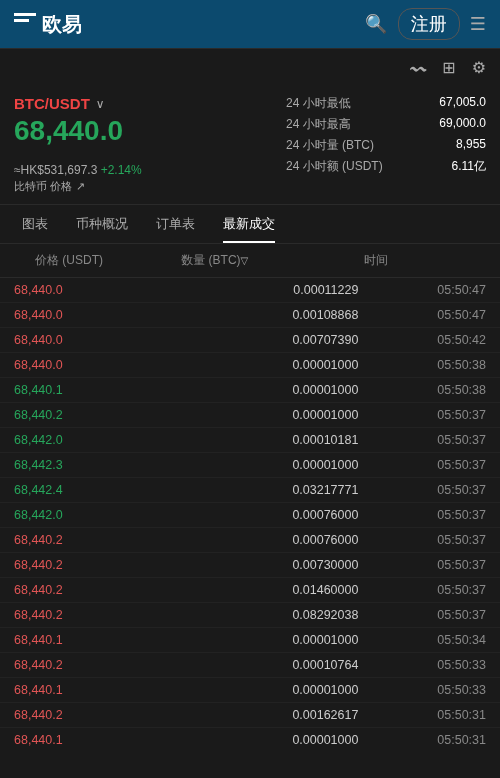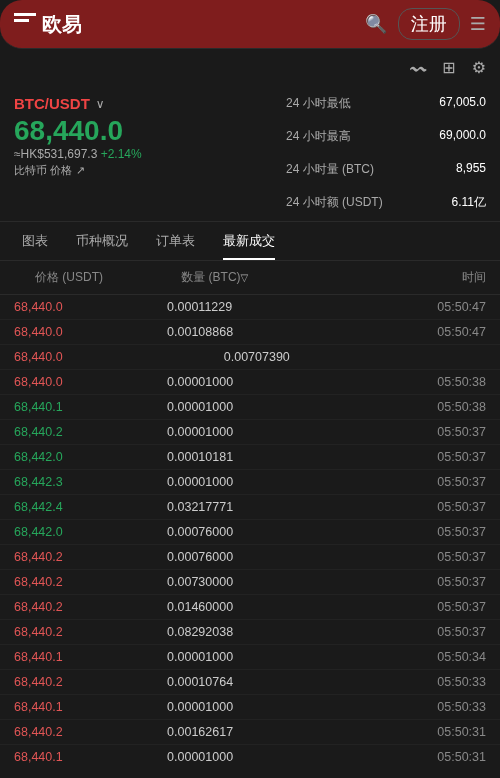--- a/index.html
+++ b/index.html
@@ -10,23 +10,22 @@
       width: 500px;
       min-height: 778px;
       overflow-x: hidden;
     }
     
     .header {
       display: flex;
       align-items: center;
       justify-content: space-between;
       padding: 8px 14px;
-      background: #7f1d1d;
+      background: #0c4a6e;
       border-bottom: 1px solid #2a2a2a;
-      border-radius: 22px;
     }
     .logo {
       display: flex;
       align-items: center;
       gap: 6px;
       font-size: 20px;
       font-weight: bold;
       color: #fff;
     }
     .logo-icon {
@@ -101,38 +100,38 @@
     }
     .price-big {
       font-size: 28px;
       font-weight: bold;
       color: #26a65b;
       line-height: 1.1;
     }
     .price-hkd {
       font-size: 12px;
       color: #aaa;
-      margin-top: 0;
+      margin-top: 16px;
     }
     .price-change {
       color: #26a65b;
       font-size: 12px;
     }
     .price-label {
       font-size: 11px;
       color: #aaa;
       margin-top: 2px;
       display: flex;
       align-items: center;
       gap: 4px;
     }
     .market-right {
       display: flex;
       flex-direction: column;
-      gap: 16px;
+      gap: 4px;
       align-items: flex-end;
       min-width: 200px;
     }
     .stat-row {
       display: flex;
       justify-content: space-between;
       width: 100%;
       font-size: 12px;
     }
     .stat-label { color: #aaa; }
@@ -168,31 +167,31 @@
     }
     .table-header {
       display: flex;
       padding: 8px 14px;
       font-size: 12px;
       color: #888;
       border-bottom: 1px solid #2a2a2a;
     }
     .col-price { flex: 1.2; margin-left: 21px; }
     .col-qty { flex: 1.5; text-align: left; display: flex; align-items: center; }
-    .col-time { flex: 1; text-align: right; }
+    .col-time { flex: 1; text-align: left; }
     .table-row {
       display: flex;
       padding: 5px 14px;
       font-size: 12.5px;
       border-bottom: 1px solid #222;
     }
     .table-row:last-child { border-bottom: none; }
     .cell-price-red { flex: 1.2; color: #e05555; }
     .cell-price-green { flex: 1.2; color: #26a65b; }
-    .cell-qty { flex: 1.5; text-align: left; color: #ccc; }
+    .cell-qty { flex: 1.5; text-align: right; color: #ccc; }
     .cell-time { flex: 1; text-align: right; color: #888; }
     .filter-icon { color: #aaa; font-size: 10px; }
   </style>
 </head>
 <body>
 
 <div class="header">
   <div class="logo">
     <div class="logo-icon">
       <span></span>
@@ -273,20 +272,21 @@
     <div class="cell-time">05:50:47</div>
   </div>
       <div class="table-row">
     <div class="cell-price-red">68,440.0</div>
     <div class="cell-qty">0.00108868</div>
     <div class="cell-time">05:50:47</div>
   </div>
       <div class="table-row">
     <div class="cell-price-red">68,440.0</div>
     <div class="cell-qty">0.00707390</div>
+    <div class="cell-time">05:50:42</div>
   </div>
       <div class="table-row">
     <div class="cell-price-red">68,440.0</div>
     <div class="cell-qty">0.00001000</div>
     <div class="cell-time">05:50:38</div>
   </div>
       <div class="table-row">
     <div class="cell-price-green">68,440.1</div>
     <div class="cell-qty">0.00001000</div>
     <div class="cell-time">05:50:38</div>

